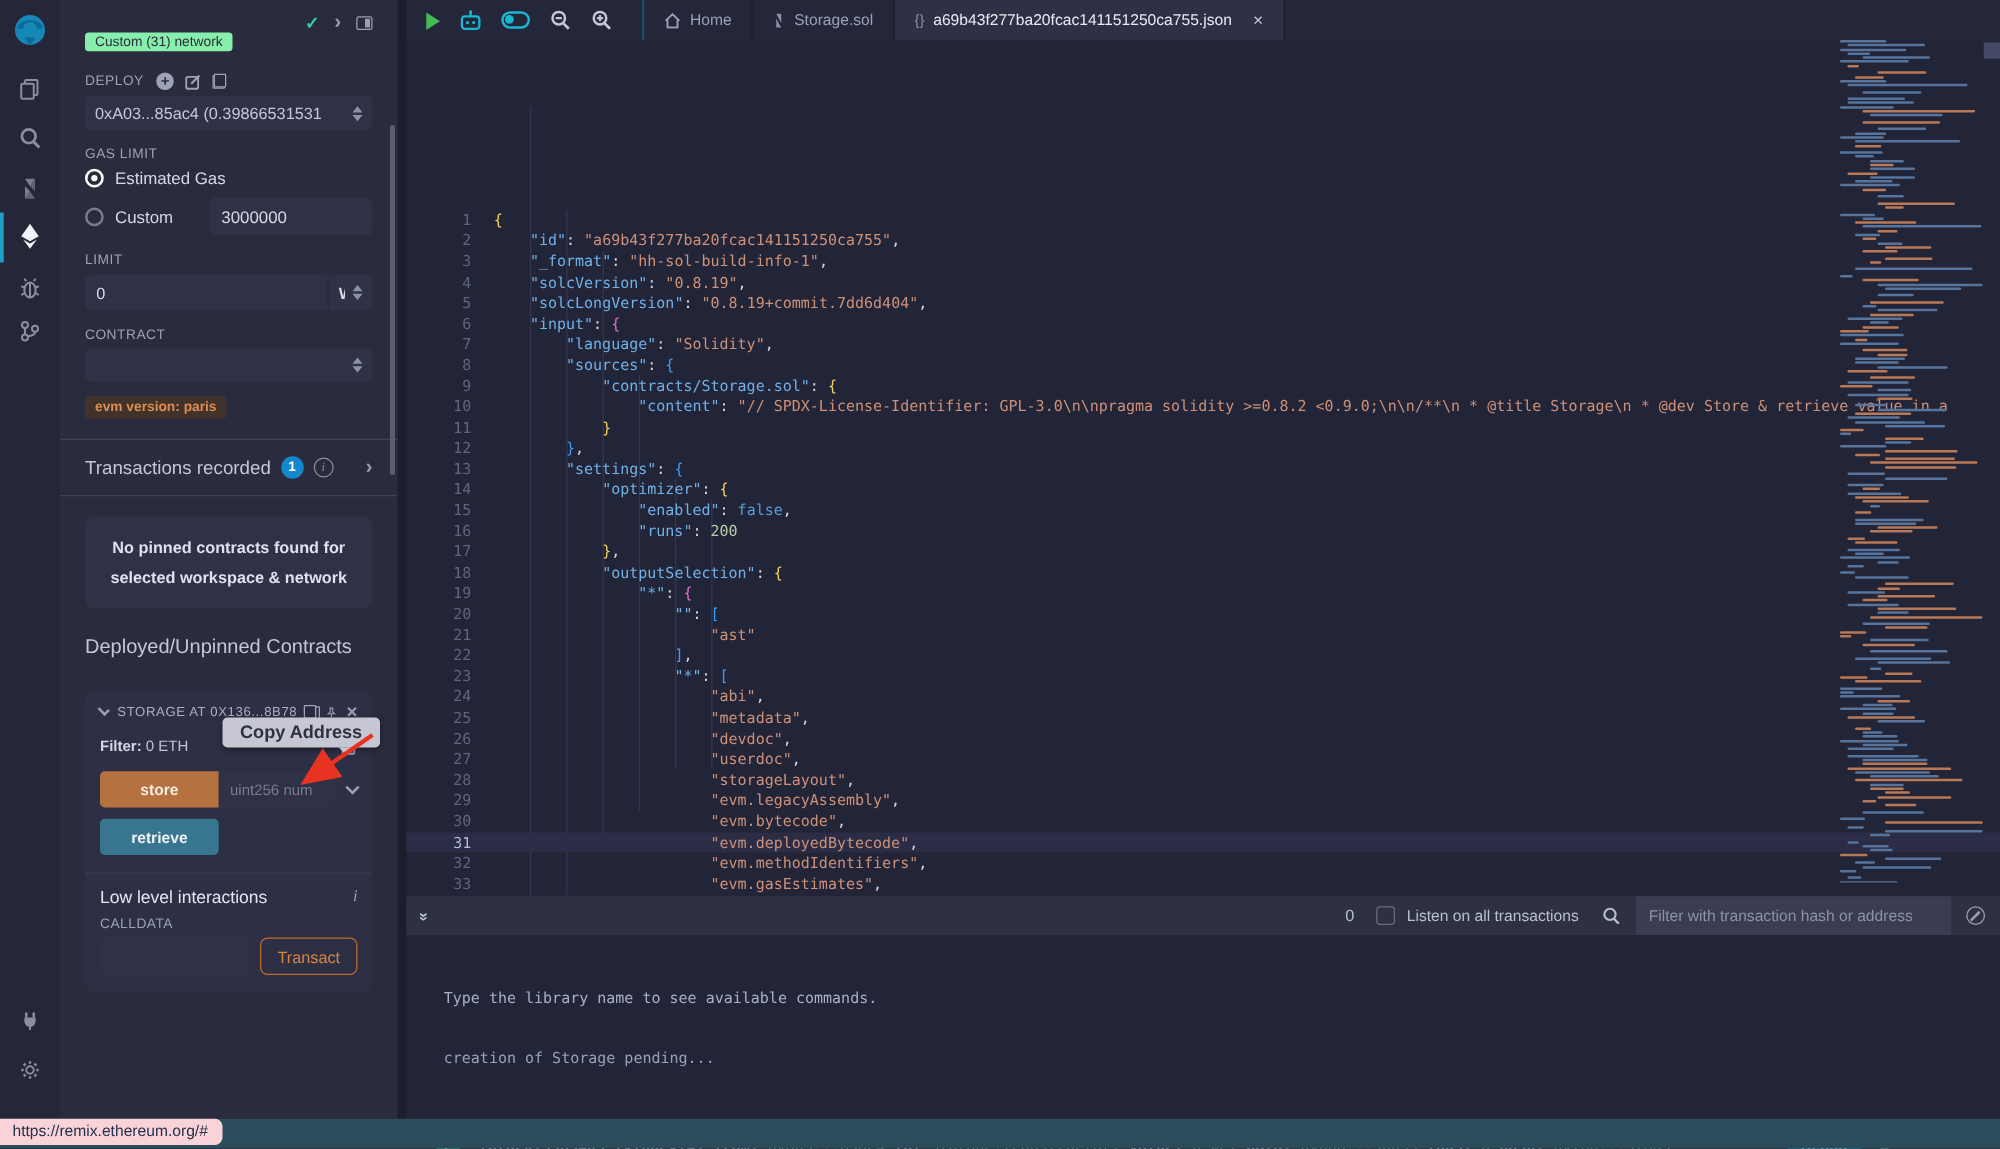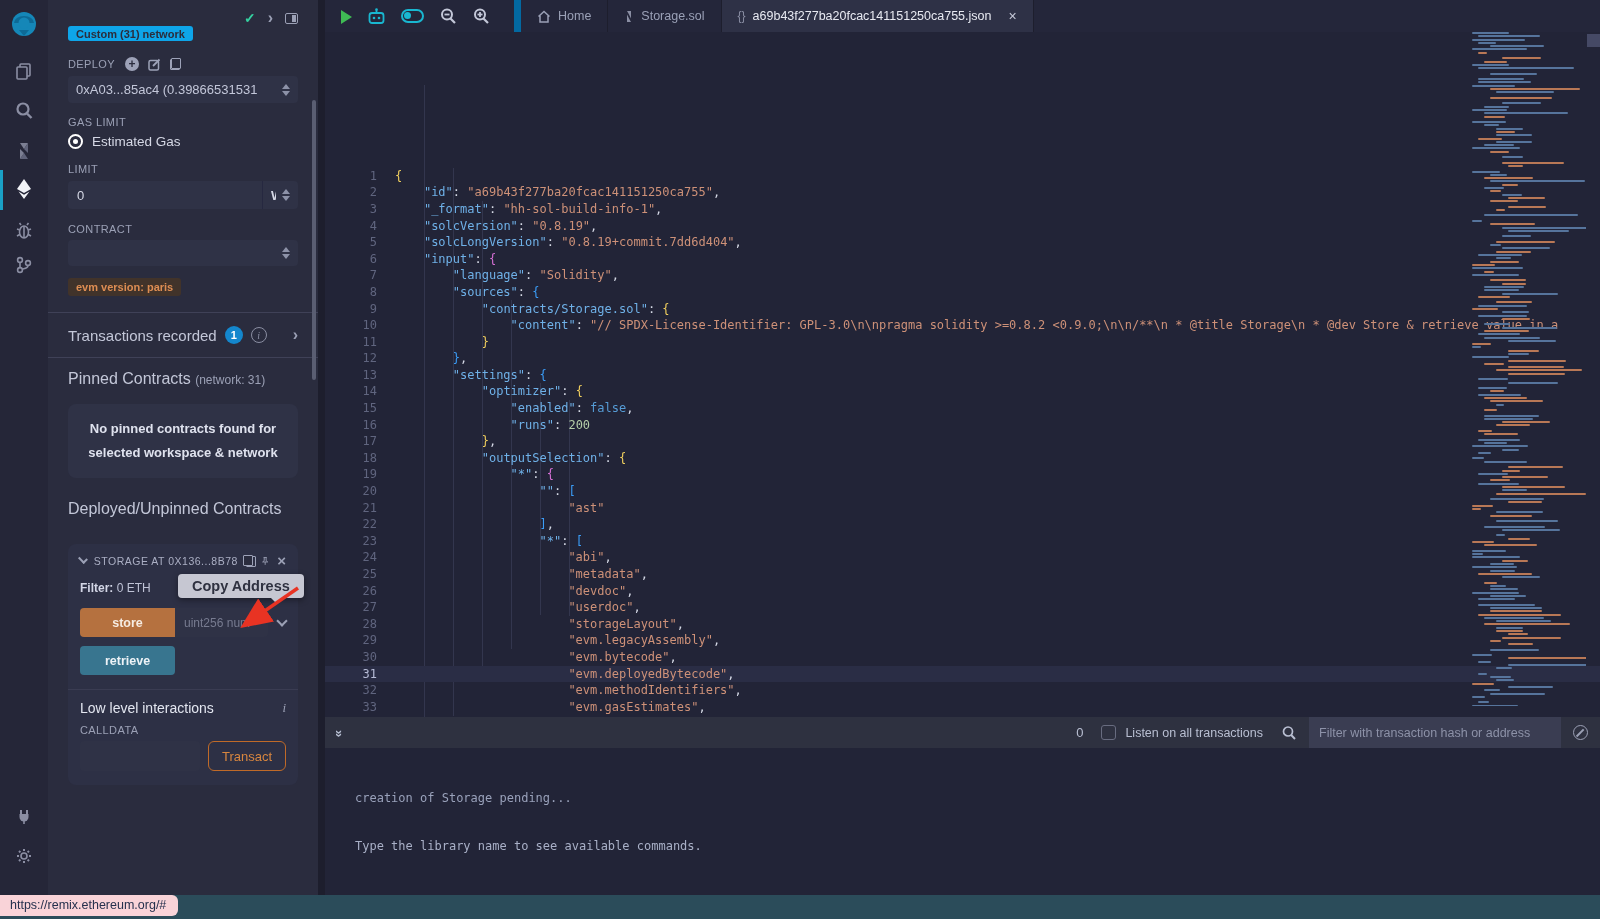--- a/index.html
+++ b/index.html
@@ -15,21 +15,21 @@
 
   
   .panel{position:absolute;left:48px;top:0;bottom:24px;width:270px;background:#2a2c3e;padding:6px 20px 0 20px;z-index:4}
   .p-head{display:flex;align-items:flex-start}
   .p-title{width:158px;font-size:15px;font-weight:bold;color:#eceef5;line-height:19px;letter-spacing:.2px}
   .p-head-icons{margin-left:auto;display:flex;gap:12px;align-items:center;margin-top:4px}
   .i-check{color:#35d0a0;font-size:14px;font-weight:bold}
   .i-chevr{color:#9ba0b5;font-size:16px;font-weight:bold;line-height:10px}
   .i-boxpin{width:13px;height:11px;border:1.6px solid #9ba0b5;border-radius:2px;position:relative}
   .i-boxpin::after{content:"";position:absolute;right:1px;top:1px;bottom:1px;width:4px;background:#9ba0b5}
-  .net-badge{display:inline-block;background:#0ea5e9;color:#2b2d3c;font-size:11px;font-weight:bold;border-radius:3px;padding:2px 8px;margin:0 0 10px 0;max-height:15px;overflow:hidden}
+  .net-badge{display:inline-block;background:#86efac;color:#2b2d3c;font-size:11px;font-weight:normal;border-radius:3px;padding:2px 8px;margin:0 0 10px 0;max-height:15px;overflow:hidden}
   .lab{font-size:11px;color:#9ba0b5;letter-spacing:.4px}
   .row{display:flex;align-items:center}
   .acct-icons{display:flex;gap:9px;margin-left:10px;align-items:center}
   .i-pluscirc{width:14px;height:14px;border-radius:50%;background:#9da2b8;color:#2a2c3e;font-size:12px;font-weight:bold;display:flex;align-items:center;justify-content:center;line-height:0}
   .i-copy{width:11px;height:12px;position:relative;display:inline-block}
   .i-copy::before{content:"";position:absolute;left:0;bottom:0;width:8px;height:9px;border:1.5px solid #9da2b8;border-radius:1px}
   .i-copy::after{content:"";position:absolute;right:0;top:0;width:8px;height:9px;border:1.5px solid #9da2b8;border-radius:1px;background:#2a2c3e}
   .sel{background:#2f3246;border-radius:4px;height:27px;display:flex;align-items:center;padding:0 8px;margin-top:5px;overflow:hidden}
   .sel-txt{font-size:13px;color:#c3c7d9;white-space:nowrap;overflow:hidden;flex:1}
   .stepper{display:flex;flex-direction:column;gap:2px;margin-left:6px}
@@ -80,21 +80,21 @@
 
   
   .main{position:absolute;left:318px;right:0;top:0;bottom:24px;border-left:7px solid #1d1e2d;background:#222437}
   .topbar{height:32px;background:#24263a;display:flex;align-items:stretch}
   .tools{display:flex;align-items:center;gap:15px;padding:0 16px 0 16px}
   .i-play{width:0;height:0;border-left:11px solid #3fba54;border-top:7px solid transparent;border-bottom:7px solid transparent;margin-top:1px}
   .i-toggle{width:23px;height:14px;border:2.5px solid #19b7d0;border-radius:8px;background:#24263a;position:relative}
   .i-toggle::after{content:"";position:absolute;left:1px;top:1px;width:7px;height:7px;border-radius:50%;background:#19b7d0}
   .tabs{display:flex;margin-left:8px}
   .tab{display:flex;align-items:center;gap:7px;padding:0 16px;font-size:12.5px;color:#9aa0b6;border-right:1px solid #1d1e2d}
-  .tab:first-child{border-left:7px solid #0369a1}
+  .tab:first-child{border-left:1px solid #0369a1}
   .tab.active{background:#2e3146;color:#e8eaf2}
   .tab .braces{color:#8a8ea3;font-size:12px}
   .tab .tab-x{margin-left:10px;color:#c6c9d8;font-size:14px}
   .code{position:absolute;left:0;right:0;top:32px;height:685px;overflow:hidden;font-family:"DejaVu Sans Mono",monospace;font-size:12px;line-height:16.6px;padding-top:3px;white-space:pre}
   .code-line{display:flex;height:16.6px}
   .code-line.hl{background:#2a2d45}
   .ln{width:52px;text-align:right;color:#60657f;flex:none;padding-right:0}
   .hl .ln{color:#b6bbd6}
   .lt{padding-left:18px;white-space:pre}
   .c-p{color:#d6dae6}.c-k{color:#6fb1e8}.c-s{color:#ce9178}.c-kw{color:#569cd6}.c-num{color:#b5cea8}
@@ -230,20 +230,25 @@
         <i class="up"></i>
         <i class="dn"></i>
       </span>
   </div>
 
   <div class="lab" style="margin-top:13px">GAS LIMIT</div>
   <div class="row" style="margin-top:6px">
     <span class="radio on"></span>
     <span class="radio-lab">Estimated Gas</span>
   </div>
+  <div class="row" style="margin-top:8px">
+    <span class="radio"></span>
+    <span class="radio-lab">Custom</span>
+    <input class="inp" style="margin-left: auto; width: 130px; height: 30px; font-size: 13.5px;" value="3000000">
+  </div>
 
   <div class="lab" style="margin-top:14px">LIMIT</div>
   <div class="row" style="margin-top:6px;height:28px">
     <input class="inp" style="flex: 1 1 0%; height: 28px; border-radius: 4px 0px 0px 4px;" value="0">
     <div class="sel" style="margin-top:0;width:72px;height:28px;border-radius:0 4px 4px 0;border-left:1px solid #262840">
       <span class="sel-txt" style="color:#d5d8e5;font-weight:bold">Wei</span>
       <span class="stepper">
           <i class="up"></i>
           <i class="dn"></i>
         </span>
@@ -264,24 +269,20 @@
 
   <div class="divider" style="margin-top:16px"></div>
   <div class="txrec">
     <span class="txrec-lab">Transactions recorded</span>
     <span class="badge-count">1</span>
     <span class="i-info">i</span>
     <span class="i-chevr" style="margin-left:auto">›</span>
   </div>
   <div class="divider"></div>
 
-  <div style="padding-top:12px">
-    <span class="sec-title">Pinned Contracts</span>
-    <span class="sec-sub">(network: 31)</span>
-  </div>
   <div class="empty-card">
     <div>No pinned contracts found for</div>
     <div>selected workspace &amp; network</div>
   </div>
 
   <div class="sec-title" style="margin-top:22px;white-space:nowrap;overflow:hidden">Deployed/Unpinned Contracts</div>
 
   <div class="inst-card">
     <div class="inst-head">
       <span class="chev-dn"></span>
@@ -579,22 +580,22 @@
           <circle cx="7" cy="6.5" r="4.5" fill="none" stroke="#b9bfd2" stroke-width="1.7"></circle>
           <line x1="10.2" y1="10" x2="14" y2="14" stroke="#b9bfd2" stroke-width="1.9"></line>
         </svg>
       <input class="inp-filter" placeholder="Filter with transaction hash or address" style="">
       <span class="i-ban"></span>
     </div>
   </div>
 
   <div class="terminal">
     <div class="term-info">
+      <div>Type the library name to see available commands.</div>
       <div style="color:#99a1ba">creation of Storage pending...</div>
-      <div>Type the library name to see available commands.</div>
     </div>
     <div class="log-row">
       <span class="ok-circ">✓</span>
       <span class="log-txt"><b>[block:5583405 txIndex:4] </b><b>from:</b><span> 0xa03...85ac4 </span><b>to:</b><span> Storage.(constructor) </span><b>value:</b><span> 0 wei </span><b>data:</b><span> 0x608...30033 </span><b>logs:</b><span> 0 </span><b>hash:</b><span> 0x76d...57ad9</span></span>
       <button class="btn-debug">Debug</button>
       <span class="dbg-chev"></span>
     </div>
 
   </div>
 </div>

